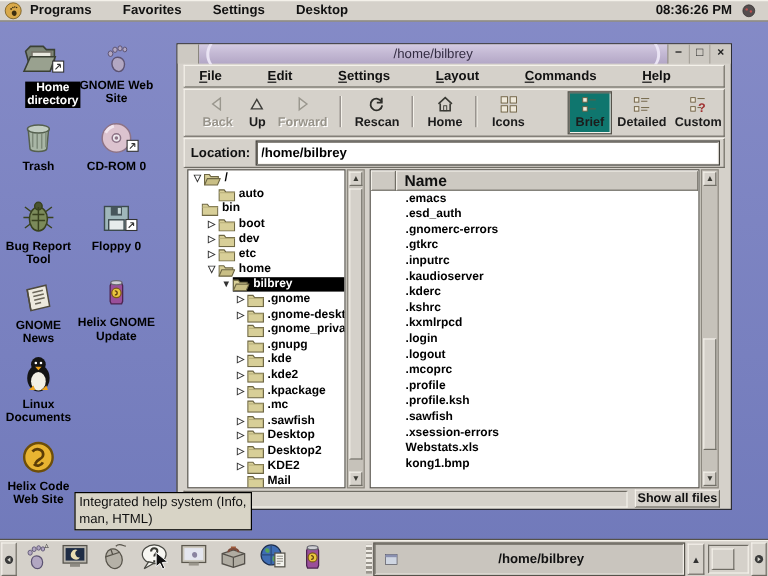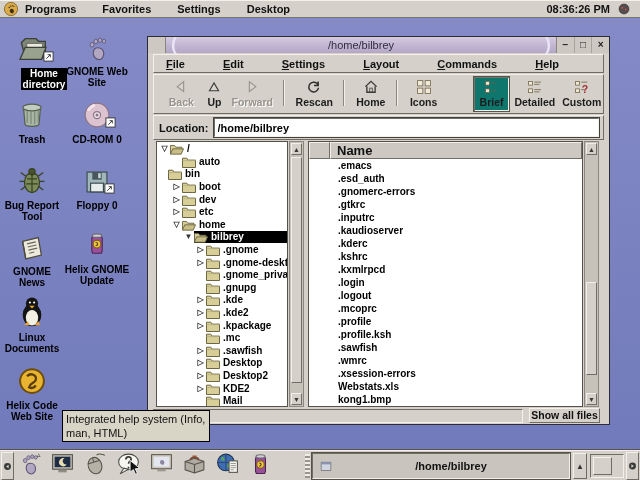--- a/index.html
+++ b/index.html
@@ -653,21 +653,20 @@
             <div class="frow">.kaudioserver</div>
             <div class="frow">.kderc</div>
             <div class="frow">.kshrc</div>
             <div class="frow">.kxmlrpcd</div>
             <div class="frow">.login</div>
             <div class="frow">.logout</div>
             <div class="frow">.mcoprc</div>
             <div class="frow">.profile</div>
             <div class="frow">.profile.ksh</div>
             <div class="frow">.sawfish</div>
-            <div class="frow">.wmrc</div>
             <div class="frow">.xsession-errors</div>
             <div class="frow">Webstats.xls</div>
             <div class="frow">kong1.bmp</div>
           </div>
       </div>
 
       <div id="listsb" class="sb">
         <span class="arr" style="top:1px;">▲</span>
         <div class="thumb" style="top:140px; height:93px;"></div>
         <span class="arr" style="bottom:1px;">▼</span>

